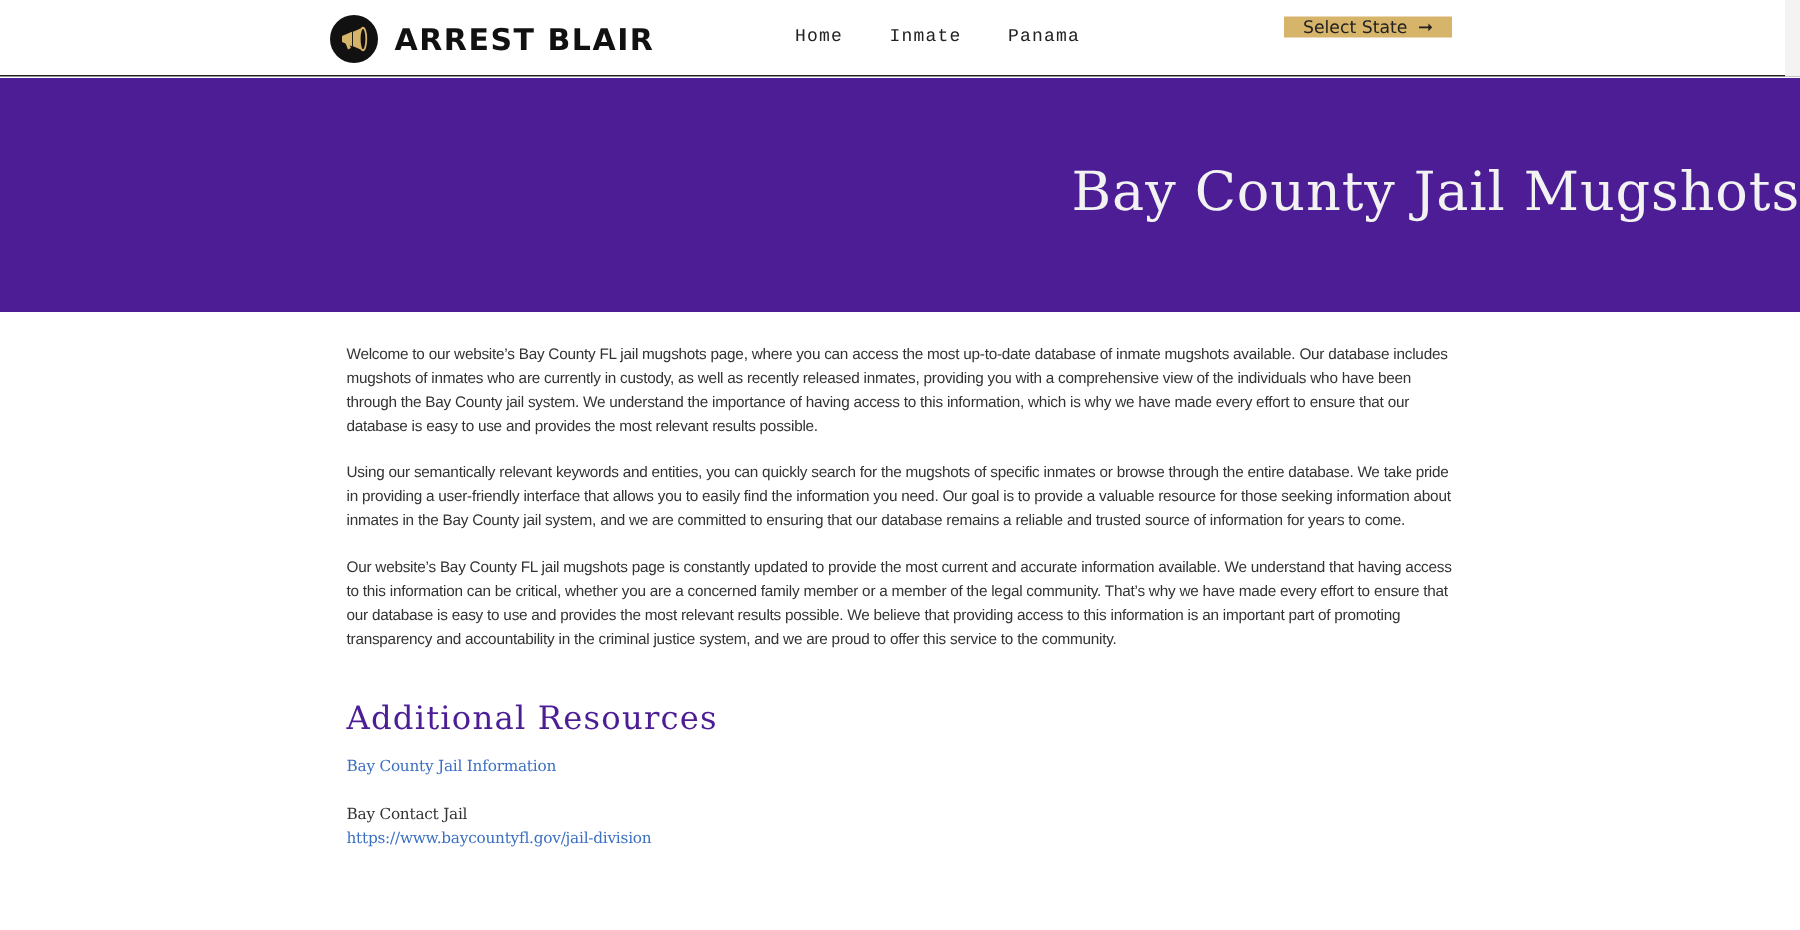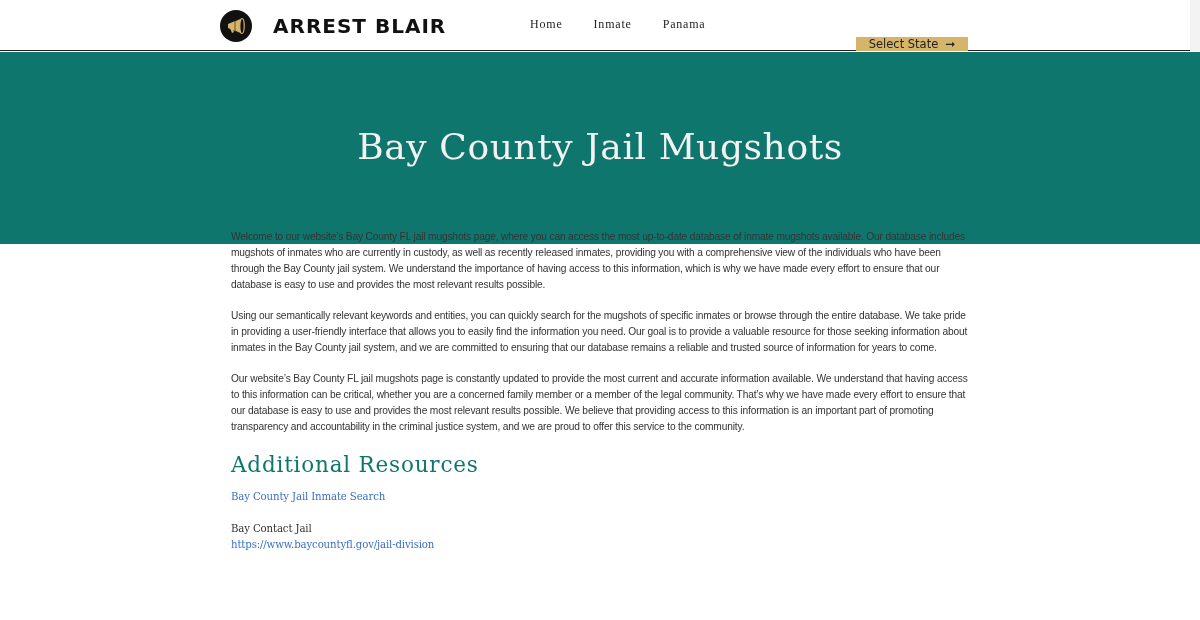--- a/index.html
+++ b/index.html
@@ -13,53 +13,53 @@
     .scroll-track {
       position: absolute; right: 0; top: 0; width: 10px; height: 51px;
       background: #f3f3f3;
     }
     .logo { position: absolute; left: 220px; top: 9px; height: 33px; display: flex; align-items: center; }
     .logo-badge {
       width: 32px; height: 32px; border-radius: 50%; background: #111;
       display: flex; align-items: center; justify-content: center;
     }
     .logo-text {
-      margin-left: 21px; font-family: "DejaVu Sans", sans-serif; font-weight: bold;
+      margin-left: 11px; font-family: "DejaVu Sans", sans-serif; font-weight: bold;
       font-size: 20px; letter-spacing: 1px; color: #111;
     }
     .nav { position: absolute; top: 17px; left: 530px; display: flex; }
     .nav a {
-      font-family: Liberation Serif, serif; font-size: 12px; letter-spacing: 0.8px;
+      font-family: Liberation Mono, monospace; font-size: 12px; letter-spacing: 0.8px;
       color: #222; text-decoration: none; margin-right: 31px;
     }
     .select-state {
       position: absolute; left: 856px; top: 11px; width: 112px; height: 14px;
       background: #d6b46a; border: none; color: #222;
       font-family: "DejaVu Sans", sans-serif; font-size: 11.5px;
-      display: flex; align-items: flex-end; justify-content: center; gap: 7px; cursor: pointer; margin-top: 26px;
+      display: flex; align-items: flex-end; justify-content: center; gap: 7px; cursor: pointer;
     }
     .arrow { font-size: 12px; font-weight: bold; }
 
     .hero {
-      position: absolute; left: 0; top: 52px; width: 1200px; height: 192px; background: #0f766e;
-      display: flex; align-items: center; justify-content: center;
+      position: absolute; left: 0; top: 52px; width: 1200px; height: 156px; background: #4c1d95;
+      display: flex; align-items: center; justify-content: flex-end;
     }
     .hero h1 {
       font-family: "DejaVu Serif", serif; font-weight: normal; color: #f2f2f2;
       font-size: 36px; letter-spacing: 0.6px; margin-top: -4px;
     }
 
     .content { position: absolute; left: 231px; top: 229px; width: 738px; }
     .content p {
       font-family: Liberation Sans, sans-serif; font-size: 10.2px; line-height: 16px;
       color: #333; margin-bottom: 15px; letter-spacing: -0.15px;
     }
     .content h2 {
       font-family: "DejaVu Serif", serif; font-weight: normal; font-size: 21.5px;
-      color: #0f766e; letter-spacing: 0.8px; margin-top: 17px; margin-bottom: 12px;
+      color: #4c1d95; letter-spacing: 0.8px; margin-top: 32px; margin-bottom: 12px;
     }
     .links a {
       display: block; font-family: "DejaVu Serif", serif; font-size: 10.2px; line-height: 16px;
       color: #3b6fc2; text-decoration: none; letter-spacing: -0.15px;
     }
     .address { margin-top: 16px; }
     .address div, .address a {
       display: block; font-family: "DejaVu Serif", serif; font-size: 10.2px; line-height: 16px;
       color: #333; letter-spacing: -0.15px;
     }
@@ -100,20 +100,20 @@
 </section>
 
 <main class="content">
   <p>Welcome to our website’s Bay County FL jail mugshots page, where you can access the most up-to-date database of inmate mugshots available. Our database includes mugshots of inmates who are currently in custody, as well as recently released inmates, providing you with a comprehensive view of the individuals who have been through the Bay County jail system. We understand the importance of having access to this information, which is why we have made every effort to ensure that our database is easy to use and provides the most relevant results possible.</p>
   <p>Using our semantically relevant keywords and entities, you can quickly search for the mugshots of specific inmates or browse through the entire database. We take pride in providing a user-friendly interface that allows you to easily find the information you need. Our goal is to provide a valuable resource for those seeking information about inmates in the Bay County jail system, and we are committed to ensuring that our database remains a reliable and trusted source of information for years to come.</p>
   <p>Our website’s Bay County FL jail mugshots page is constantly updated to provide the most current and accurate information available. We understand that having access to this information can be critical, whether you are a concerned family member or a member of the legal community. That’s why we have made every effort to ensure that our database is easy to use and provides the most relevant results possible. We believe that providing access to this information is an important part of promoting transparency and accountability in the criminal justice system, and we are proud to offer this service to the community.</p>
 
   <h2>Additional Resources</h2>
 
   <div class="links">
-    <a href="#">Bay County Jail Inmate Search</a>
+    <a href="#">Bay County Jail Information</a>
   </div>
 
   <div class="address">
     <div>Bay Contact Jail</div>
     <a href="#">https://www.baycountyfl.gov/jail-division</a>
   </div>
 </main>
 
 </body></html>

